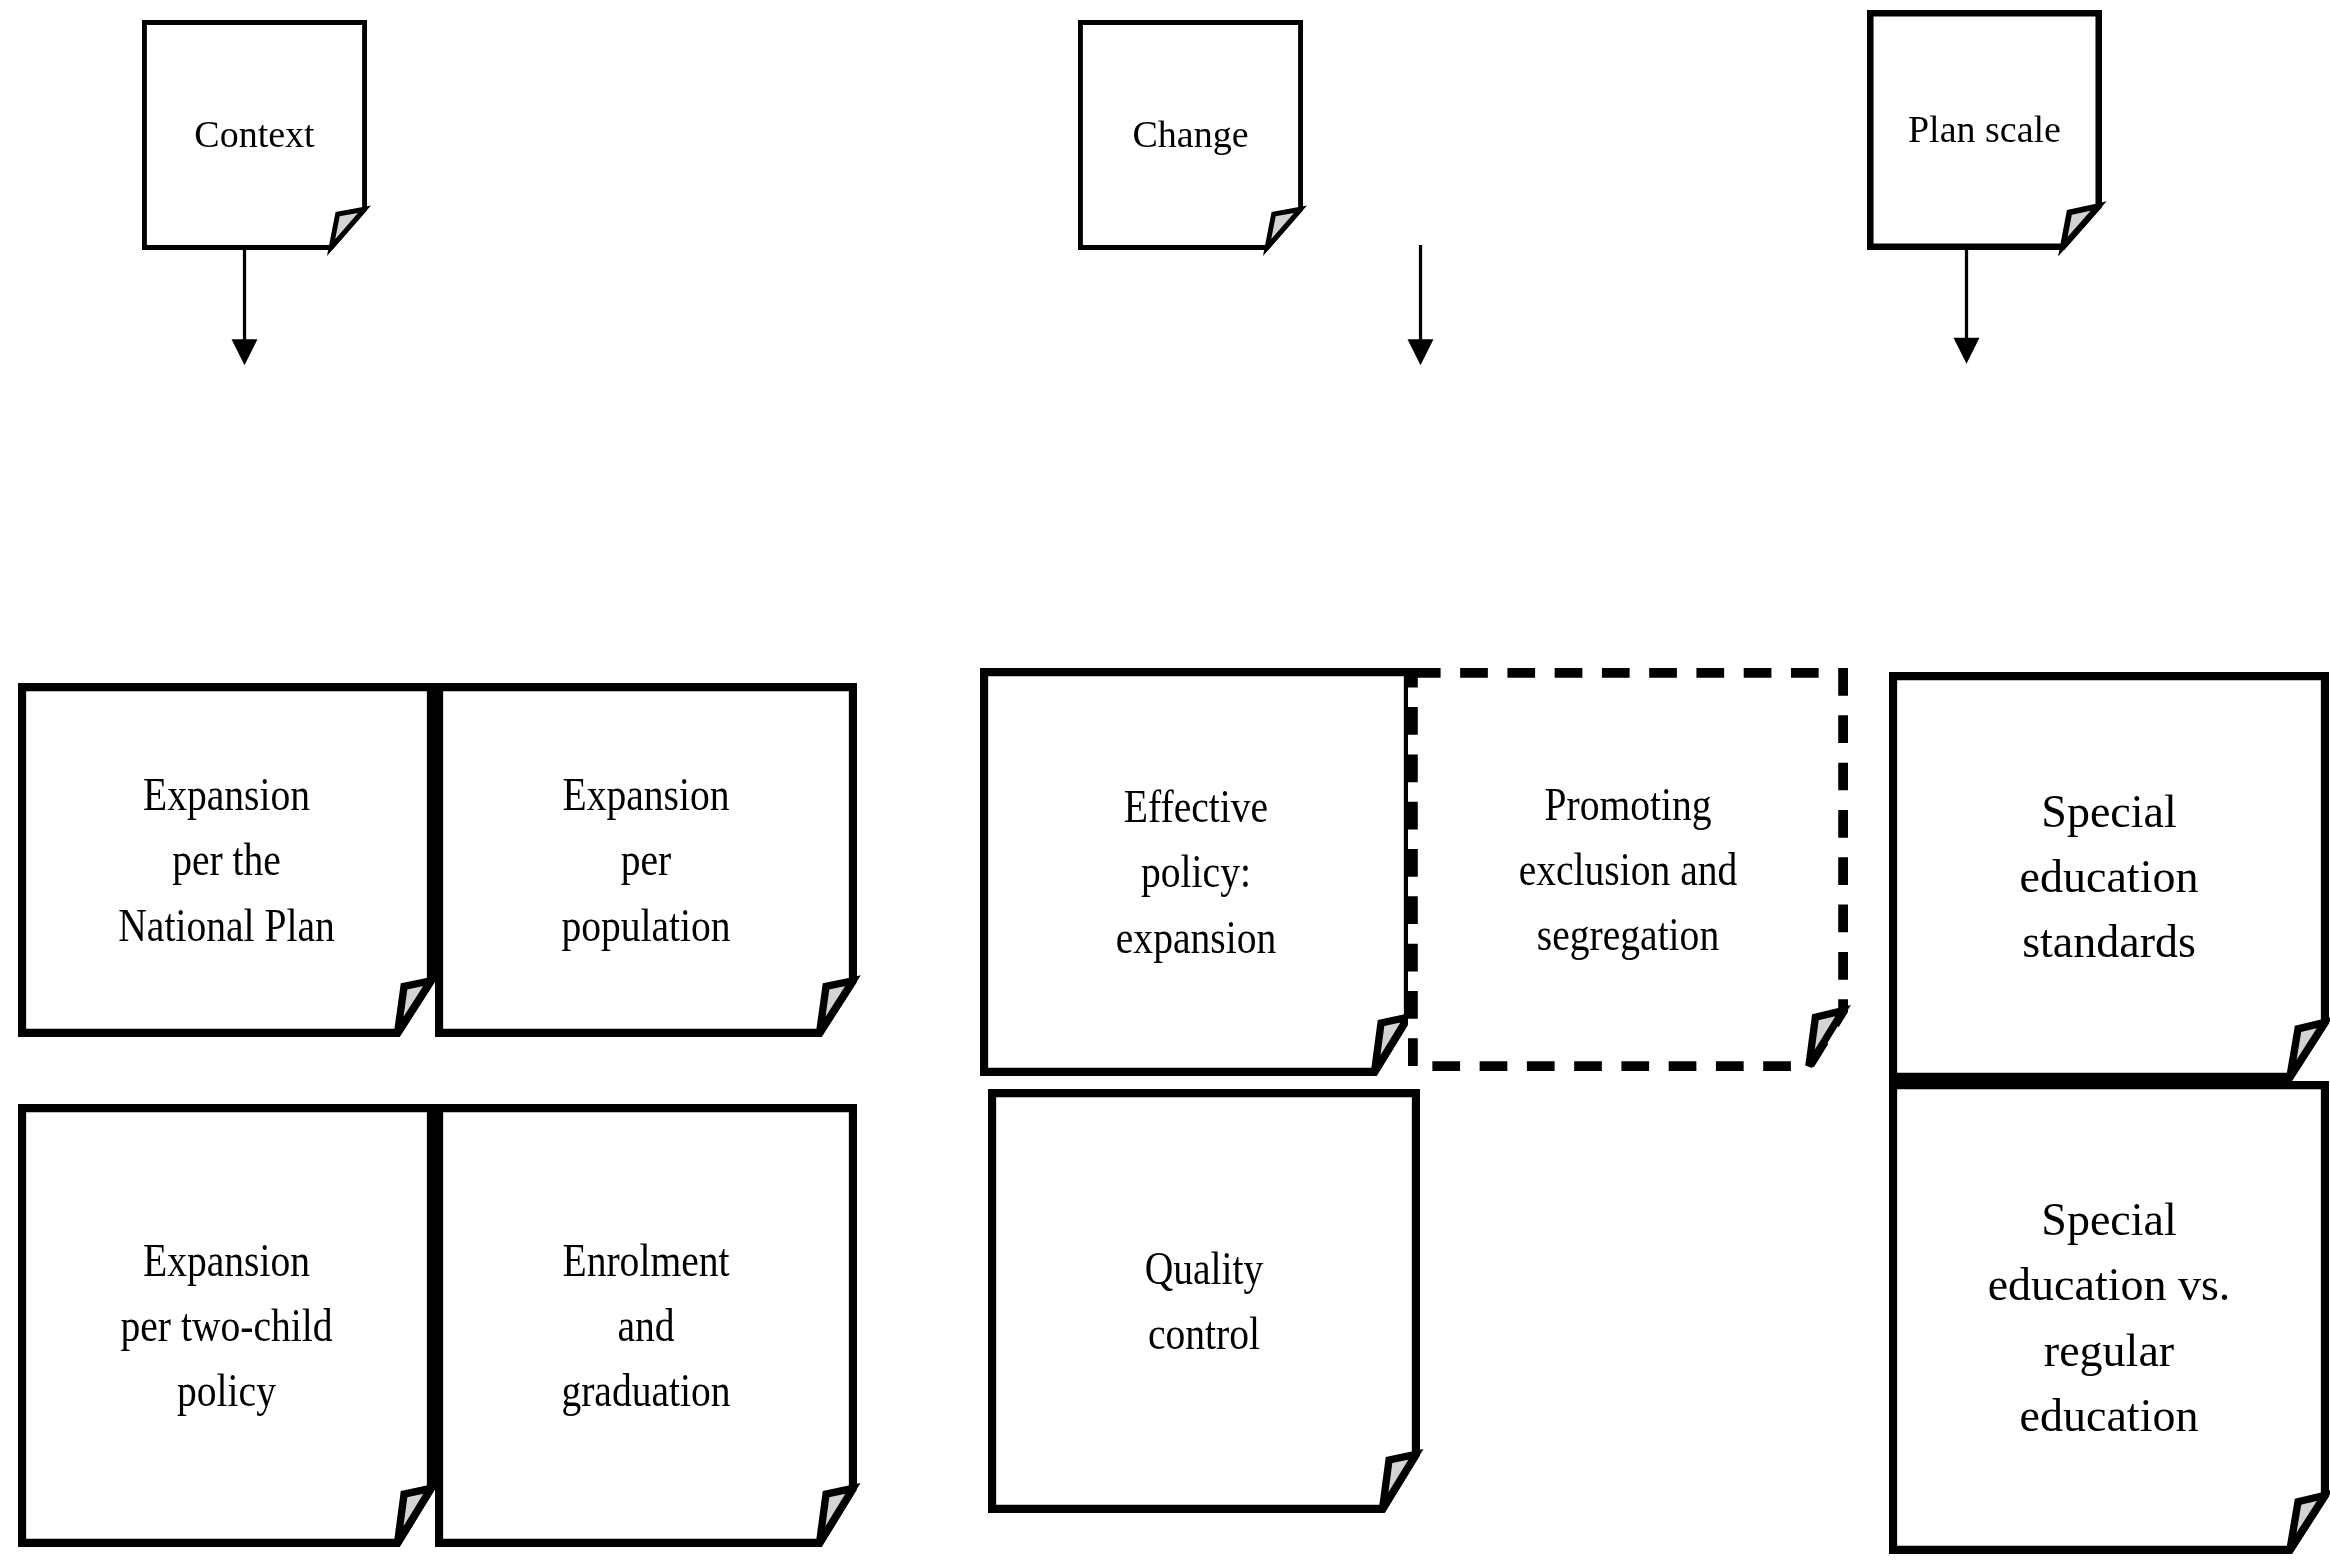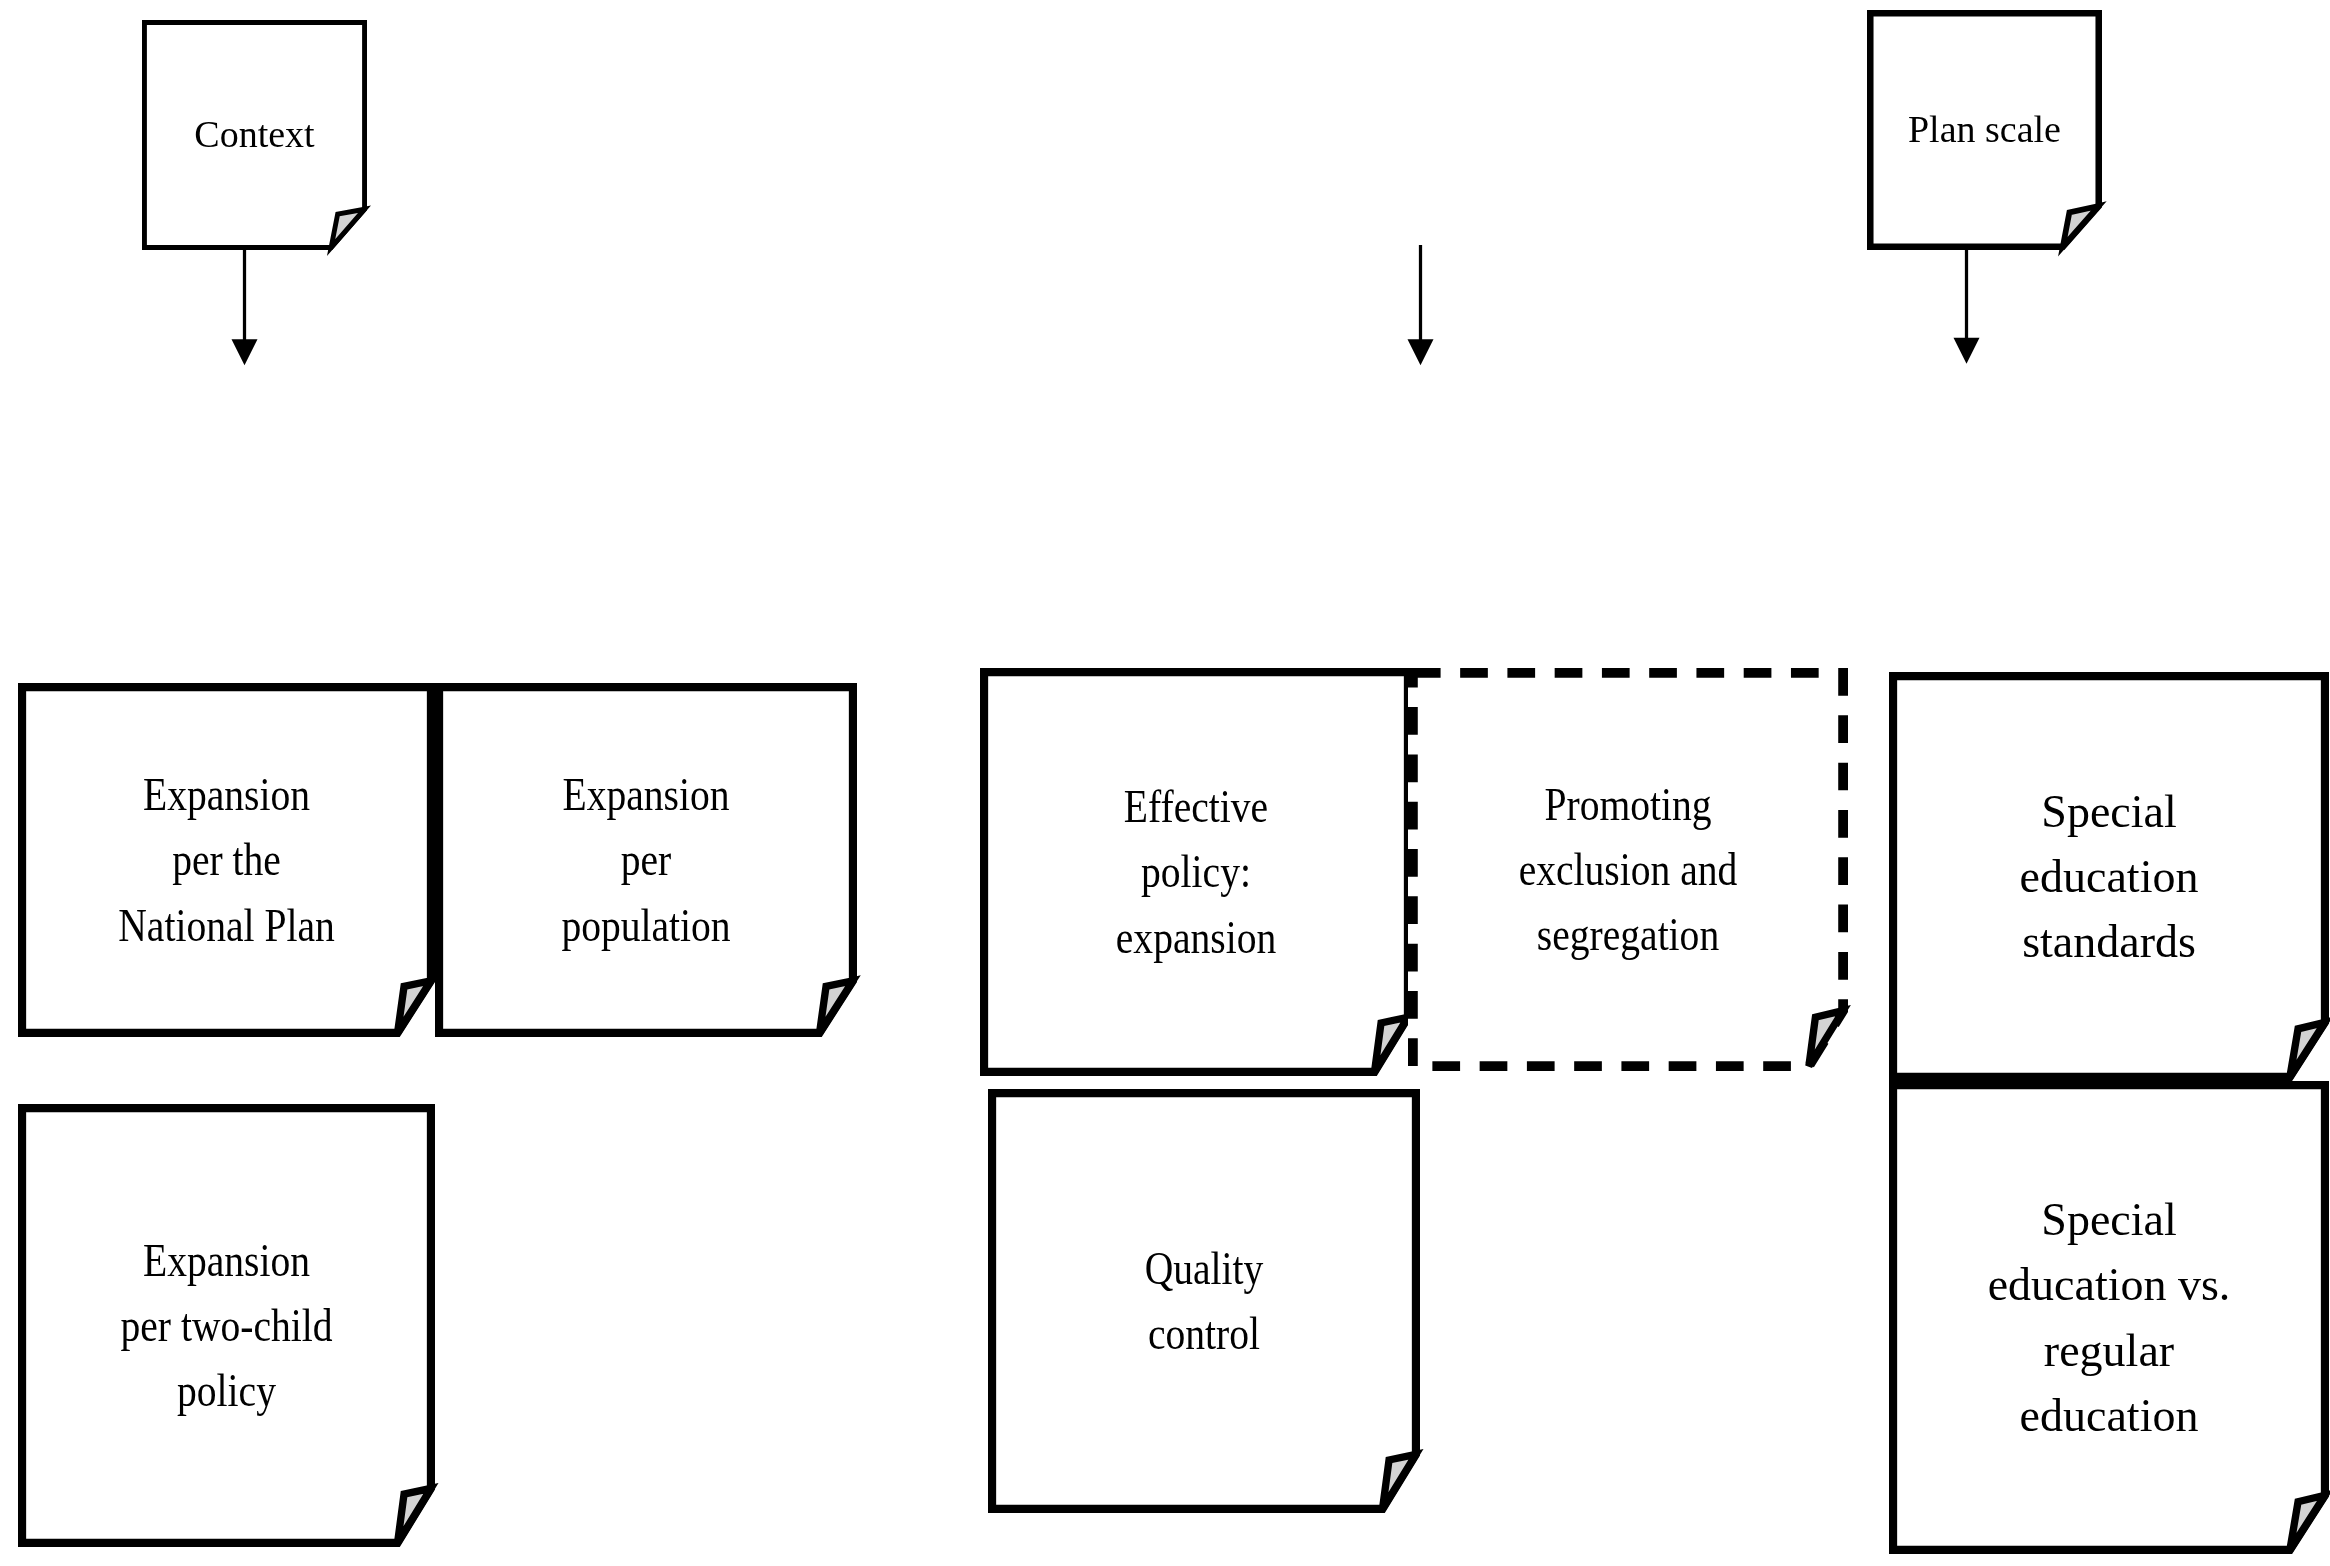--- a/index.html
+++ b/index.html
@@ -110,21 +110,37 @@
   <div class="doc cell f-cond" style="left:18px; top:1104px; width:417px; height:443px;">
     <svg class="doc-svg" viewBox="0 0 512 544" preserveAspectRatio="none">
       <path d="M5,5 L507,5 L507,472 L466,539 L5,539 Z" fill="#ffffff" stroke="#000000" stroke-width="10" stroke-linejoin="miter"></path>
       <path d="M507,472 L474,479 L466,539 Z" fill="#d3d3d3" stroke="#000000" stroke-width="9" stroke-linejoin="miter"></path>
     </svg>
     <div class="doc-label">Expansion
 per two-child
 policy</div>
   </div>
 
-
+  <div class="doc cell f-cond" style="left:435px; top:1104px; width:422px; height:443px;">
+    <svg class="doc-svg" viewBox="0 0 518 544" preserveAspectRatio="none">
+      <path d="M5,5 L513,5 L513,472 L472,539 L5,539 Z" fill="#ffffff" stroke="#000000" stroke-width="10" stroke-linejoin="miter"></path>
+      <path d="M513,472 L480,479 L472,539 Z" fill="#d3d3d3" stroke="#000000" stroke-width="9" stroke-linejoin="miter"></path>
+    </svg>
+    <div class="doc-label">Enrolment
+and
+graduation</div>
+  </div>
+
+  <div class="doc hdr f-norm" style="left:1078px; top:19.6px; width:225px; height:230px;">
+    <svg class="doc-svg" viewBox="0 0 276 282" preserveAspectRatio="none">
+      <path d="M3,3 L273,3 L273,232 L232,279 L3,279 Z" fill="#ffffff" stroke="#000000" stroke-width="6" stroke-linejoin="miter"></path>
+      <path d="M273,232 L240,238 L232,279 Z" fill="#d3d3d3" stroke="#000000" stroke-width="6" stroke-linejoin="miter"></path>
+    </svg>
+    <div class="doc-label">Change</div>
+  </div>
 
   <svg class="arrow-svg" style="left:1404px; top:245px; width:33px; height:122px;" viewBox="0 0 40 150">
     <line x1="20" y1="0" x2="20" y2="130" stroke="#000000" stroke-width="4"></line>
     <polygon points="20,148 4,116 36,116" fill="#000000"></polygon>
   </svg>
 
   <div class="doc cell f-cond" style="left:980px; top:668px; width:432px; height:408px;">
     <svg class="doc-svg" viewBox="0 0 530 500" preserveAspectRatio="none">
       <path d="M5,5 L525,5 L525,428 L484,495 L5,495 Z" fill="#ffffff" stroke="#000000" stroke-width="10" stroke-linejoin="miter"></path>
       <path d="M525,428 L492,435 L484,495 Z" fill="#d3d3d3" stroke="#000000" stroke-width="9" stroke-linejoin="miter"></path>

